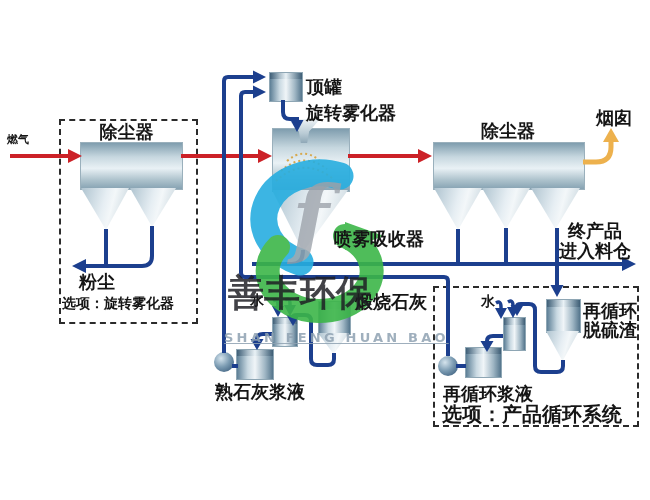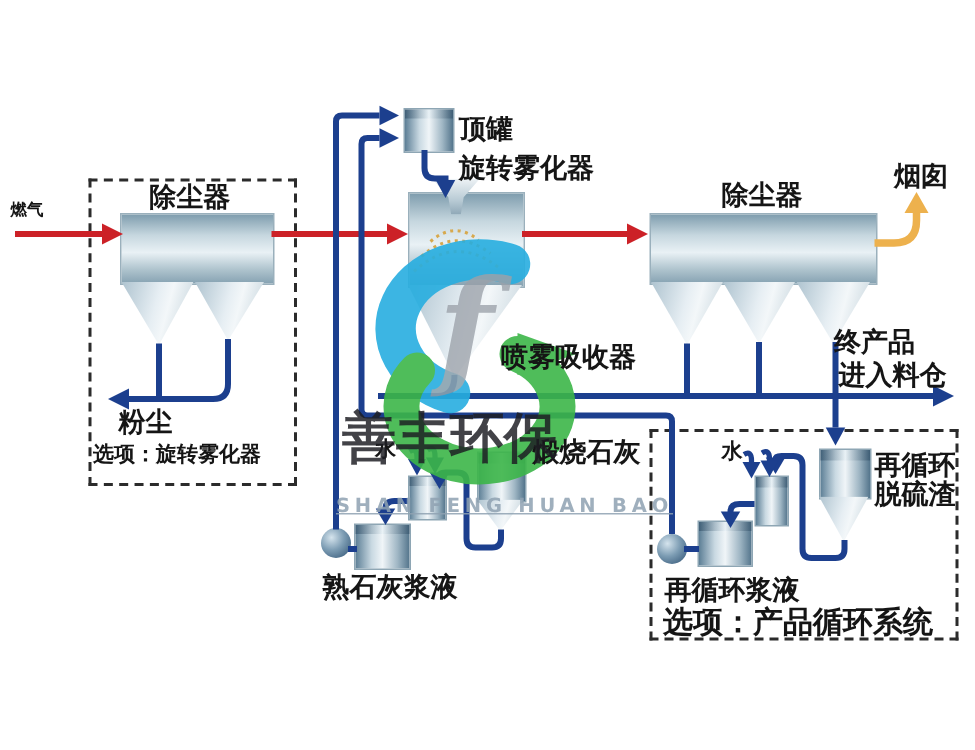--- a/index.html
+++ b/index.html
@@ -146,21 +146,21 @@
 
   <div class="lbl" style="left:7px;top:133px;font-size:11px;">燃气</div>
   <div class="lbl" style="left:59px;top:120px;width:135px;text-align:center;">除尘器</div>
   <div class="lbl" style="left:79px;top:270px;">粉尘</div>
   <div class="lbl small" style="left:62px;top:294px;">选项：旋转雾化器</div>
   <div class="lbl" style="left:306px;top:75px;">顶罐</div>
   <div class="lbl" style="left:306px;top:101px;">旋转雾化器</div>
   <div class="lbl" style="left:334px;top:227px;">喷雾吸收器</div>
   <div class="lbl" style="left:433px;top:119px;width:150px;text-align:center;">除尘器</div>
   <div class="lbl" style="left:596px;top:106px;">烟囱</div>
-  <div class="lbl" style="left:556px;top:219px;width:78px;text-align:left;font-family:Liberation Mono, monospace;">终产品</div>
+  <div class="lbl" style="left:556px;top:219px;width:78px;text-align:center;">终产品</div>
   <div class="lbl" style="left:556px;top:239px;width:78px;text-align:center;">进入料仓</div>
   <div class="lbl small" style="left:250px;top:291px;">水</div>
   <div class="lbl" style="left:355px;top:290px;">煅烧石灰</div>
   <div class="lbl" style="left:215px;top:380px;">熟石灰浆液</div>
   <div class="lbl small" style="left:481px;top:292px;">水</div>
   <div class="lbl" style="left:583px;top:299px;">再循环</div>
   <div class="lbl" style="left:583px;top:318px;">脱硫渣</div>
   <div class="lbl" style="left:443px;top:382px;">再循环浆液</div>
   <div class="lbl small" style="left:442px;top:401px;font-size:20px;">选项：产品循环系统</div>
 

